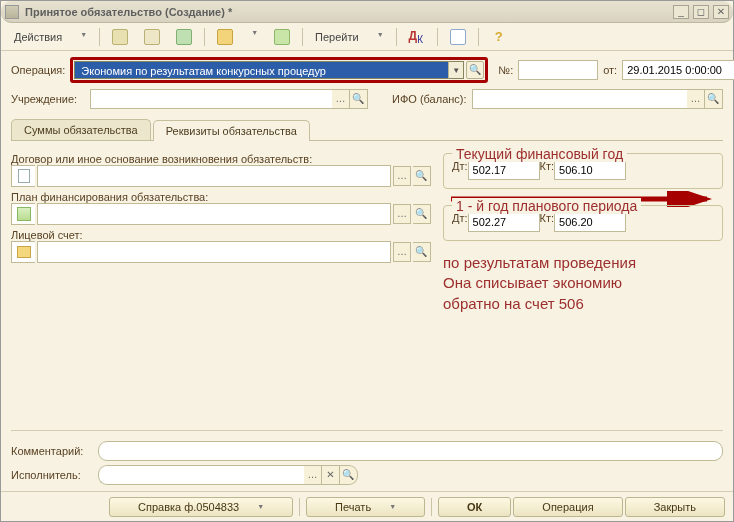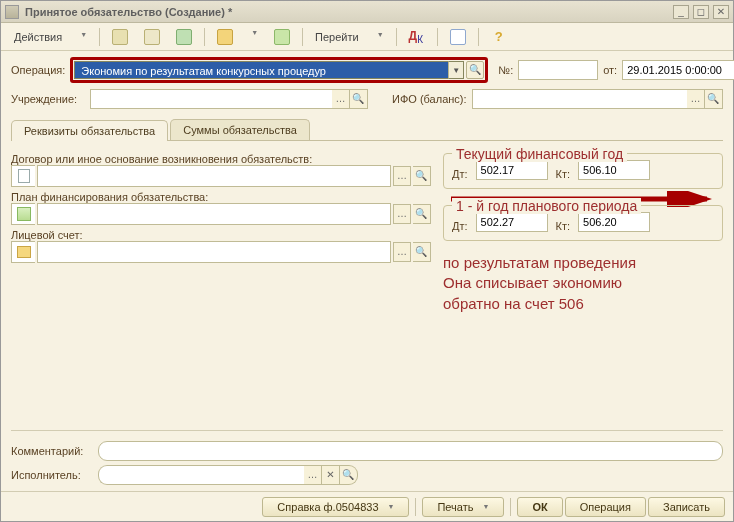--- a/index.html
+++ b/index.html
@@ -21,20 +21,21 @@
     flex-direction: column;
   }
   .titlebar {
     height: 22px;
     background: linear-gradient(#e8e3d1,#d8d3c0);
     border-bottom: 1px solid #bdb89f;
     display: flex;
     align-items: center;
     padding: 0 4px;
     color: #5f5f5f;
+    border-radius: 11px;
   }
   .title-icon {
     width: 14px; height: 14px;
     background: linear-gradient(#d0cbb5,#b8b39a);
     border: 1px solid #999;
     margin-right: 6px;
   }
   .title-text { flex: 1; font-weight: bold; }
   .win-btns { display: flex; gap: 4px; }
   .win-btn {
@@ -174,38 +175,38 @@
     border:1px solid #ccc49d;
     border-radius:4px;
     padding: 6px 8px 8px 8px;
     position:relative;
   }
   .fieldset .legend {
     position:absolute; top:-8px; left:8px;
     background:#f7f2e2; padding:0 4px;
     color:#9d2e2e; font-size:14px;
   }
-  .dk-row { display:flex; gap:8px; align-items:flex-end; }
+  .dk-row { display:flex; align-items:flex-start; }
   .dk-row .tf { width:72px; text-align:left;}
   .note { color:#9d2e2e; font-size:15px; line-height:1.35; margin-top:6px;}
   .bottom-block { padding: 4px 0 2px 0; display:flex; flex-direction:column; gap:4px;}
   .footer {
     height:30px;
     border-top:1px solid #d2ccb2;
     display:flex; justify-content:flex-end; align-items:center;
     gap:2px; padding: 0 8px;
   }
   .fbtn {
-    padding: 3px 14px;
+    padding: 3px 28px;
     border:1px solid #bdb78f;
     background:linear-gradient(#fdf8e3,#ece4c2);
     border-radius:3px;
     cursor:pointer;
     color:#453713;
-    display:flex; align-items:center; gap:7px;justify-content:flex-end;
+    display:flex; align-items:center; gap:16px;justify-content:flex-end;
   }
   .vsep { width:1px; height:18px; background:#c9c3a8; margin:0 4px;}
   .arrow-svg { position:absolute; }
   .ico-sq { display:inline-block; border-radius:2px; }
 </style>
 </head>
 <body>
 
 <div class="window">
 
@@ -294,22 +295,22 @@
       <div class="tf-sel" style="flex:1">
         <input class="tf" value="" style="">
         <div class="sel-btns">
           <div class="sel-btn">…</div>
           <div class="sel-btn">🔍</div>
         </div>
       </div>
     </div>
 
     <div class="tabs">
+      <div class="tab">Суммы обязательства</div>
       <div class="tab active">Реквизиты обязательства</div>
-      <div class="tab">Суммы обязательства</div>
     </div>
 
     <div class="tabbody">
       <div class="leftcol">
         <div class="field-l">Договор или иное основание возникновения обязательств:</div>
         <div class="inp-row">
           <div class="icon-box">
               <span style="width:12px;height:14px;border:1px solid #9aa;display:inline-block;background:#fff;"></span>
             </div>
           <input class="tf" style="">
@@ -400,15 +401,15 @@
     <span class="vsep"></span>
     <div class="fbtn">
         <span>Печать</span>
         <span class="drop-arrow">▼</span>
       </div>
     <span class="vsep"></span>
     <div class="fbtn">
         <b>ОК</b>
       </div>
     <div class="fbtn">Операция</div>
-    <div class="fbtn">Записать</div>
+    <div class="fbtn">Закрыть</div>
   </div>
 </div>
 
 </body></html>

